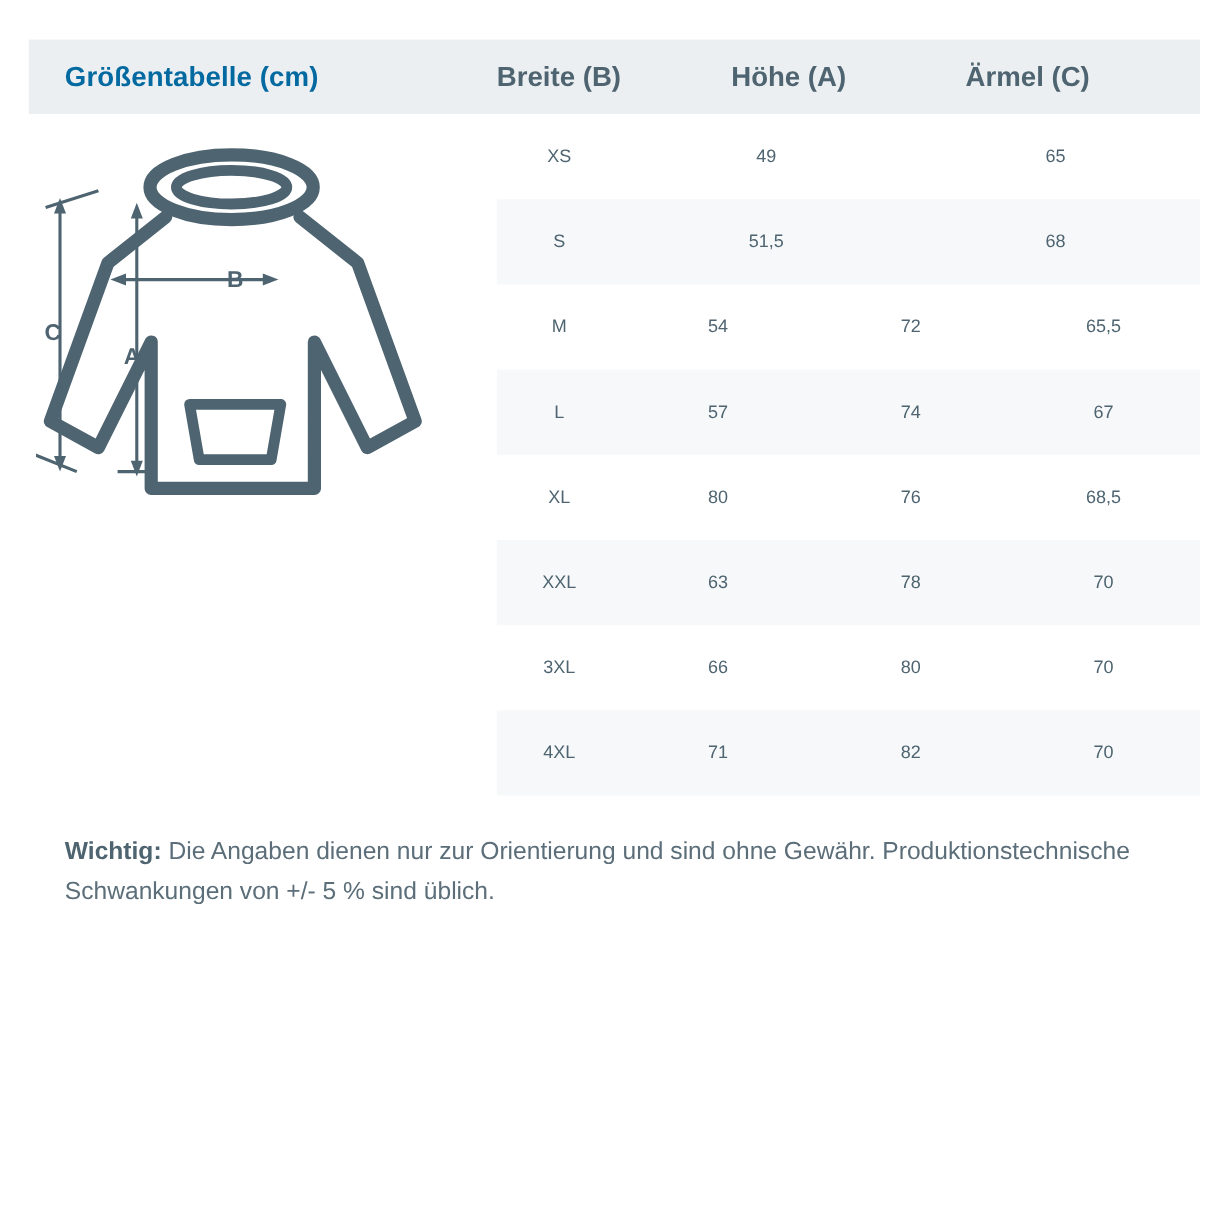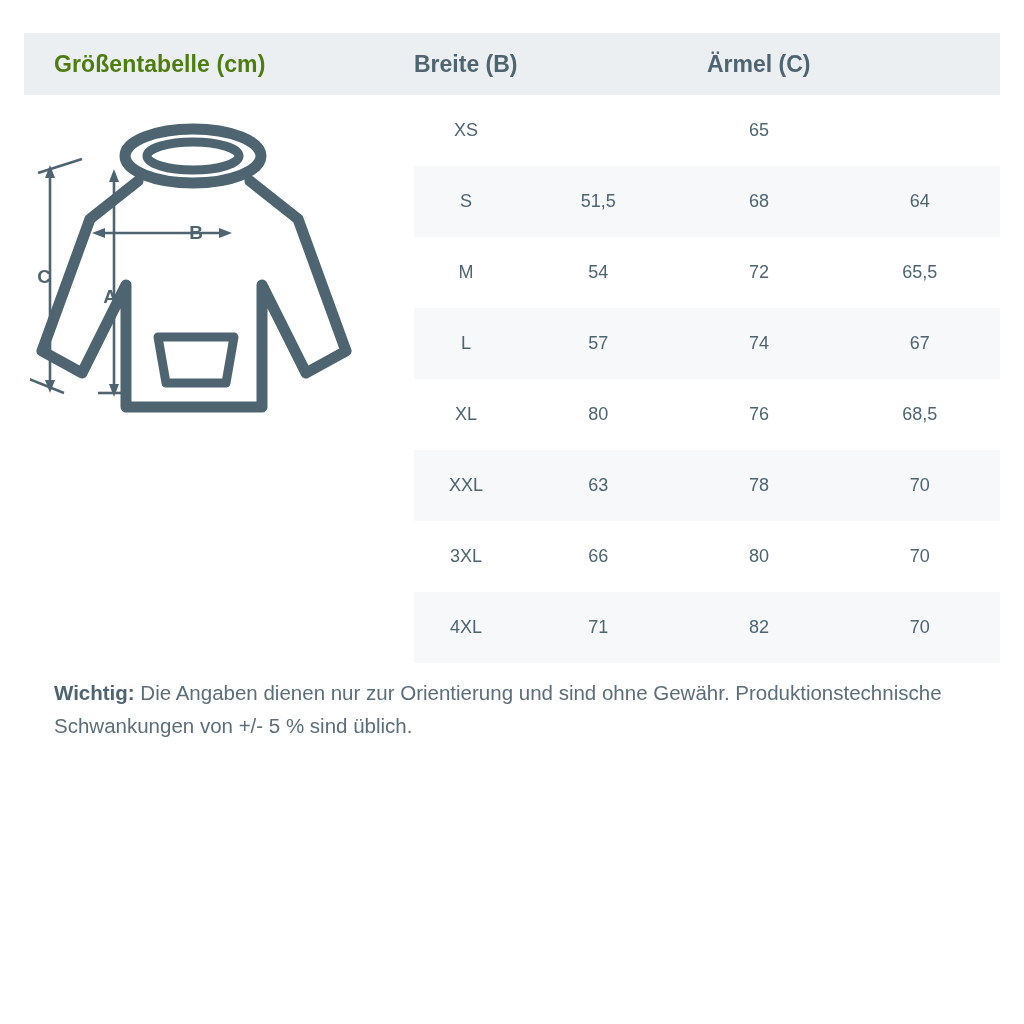--- a/index.html
+++ b/index.html
@@ -31,21 +31,21 @@
     height: 62px;
     margin-top: 33px;
     box-sizing: border-box;
   }
   .header-title {
     width: 390px;
     padding-left: 30px;
     box-sizing: border-box;
     font-size: 23px;
     font-weight: bold;
-    color: #4d7c0f;
+    color: #0369a1;
     letter-spacing: 0.1px;
   }
   .header-col {
     flex: 1;
     font-size: 23px;
     font-weight: bold;
     color: #4e6470;
   }
 
   
@@ -74,49 +74,50 @@
     display: flex;
     align-items: center;
     height: 71px;
   }
   .row.alt {
     background: #f6f8f9;
   }
   .cell {
     flex: 1;
     text-align: center;
-    font-size: 18px;
+    font-size: 15px;
     color: #4e6470;
   }
   .cell.size-col {
     flex: 0 0 104px;
   }
 
   
   .note {
-    margin-top: 5px;
+    margin-top: 22px;
     padding-left: 30px;
     padding-right: 20px;
     font-size: 20.5px;
     line-height: 33px;
     color: #5b6e79;
   }
   .note b {
     font-weight: bold;
     color: #4e6470;
   }
 </style>
 </head>
 <body>
 
 <div class="sheet">
 
   <div class="header-row">
     <div class="header-title">Größentabelle (cm)</div>
     <div class="header-col">Breite (B)</div>
+    <div class="header-col">Höhe (A)</div>
     <div class="header-col">Ärmel (C)</div>
   </div>
 
   <div class="content">
 
     <div class="illustration">
       <svg width="384" height="330" viewBox="0 0 384 330">
         <g fill="none" stroke="#4e6470" stroke-width="11" stroke-linejoin="round" stroke-linecap="round">
 
           <ellipse cx="163" cy="41" rx="68" ry="27"></ellipse>
@@ -150,28 +151,28 @@
         <text x="80" y="188" font-family="Liberation Sans, sans-serif" font-size="19" font-weight="bold" fill="#4e6470" text-anchor="middle">A</text>
         <text x="166" y="124" font-family="Liberation Sans, sans-serif" font-size="19" font-weight="bold" fill="#4e6470" text-anchor="middle">B</text>
         <text x="14" y="168" font-family="Liberation Sans, sans-serif" font-size="19" font-weight="bold" fill="#4e6470" text-anchor="middle">C</text>
       </svg>
     </div>
 
     <div class="table">
 
       <div class="row">
         <div class="cell size-col">XS</div>
+        <div class="cell">49</div>
         <div class="cell">65</div>
       </div>
 
       <div class="row alt">
         <div class="cell size-col">S</div>
         <div class="cell">51,5</div>
         <div class="cell">68</div>
-        <div class="cell">64</div>
       </div>
 
       <div class="row">
         <div class="cell size-col">M</div>
         <div class="cell">54</div>
         <div class="cell">72</div>
         <div class="cell">65,5</div>
       </div>
 
       <div class="row alt">

